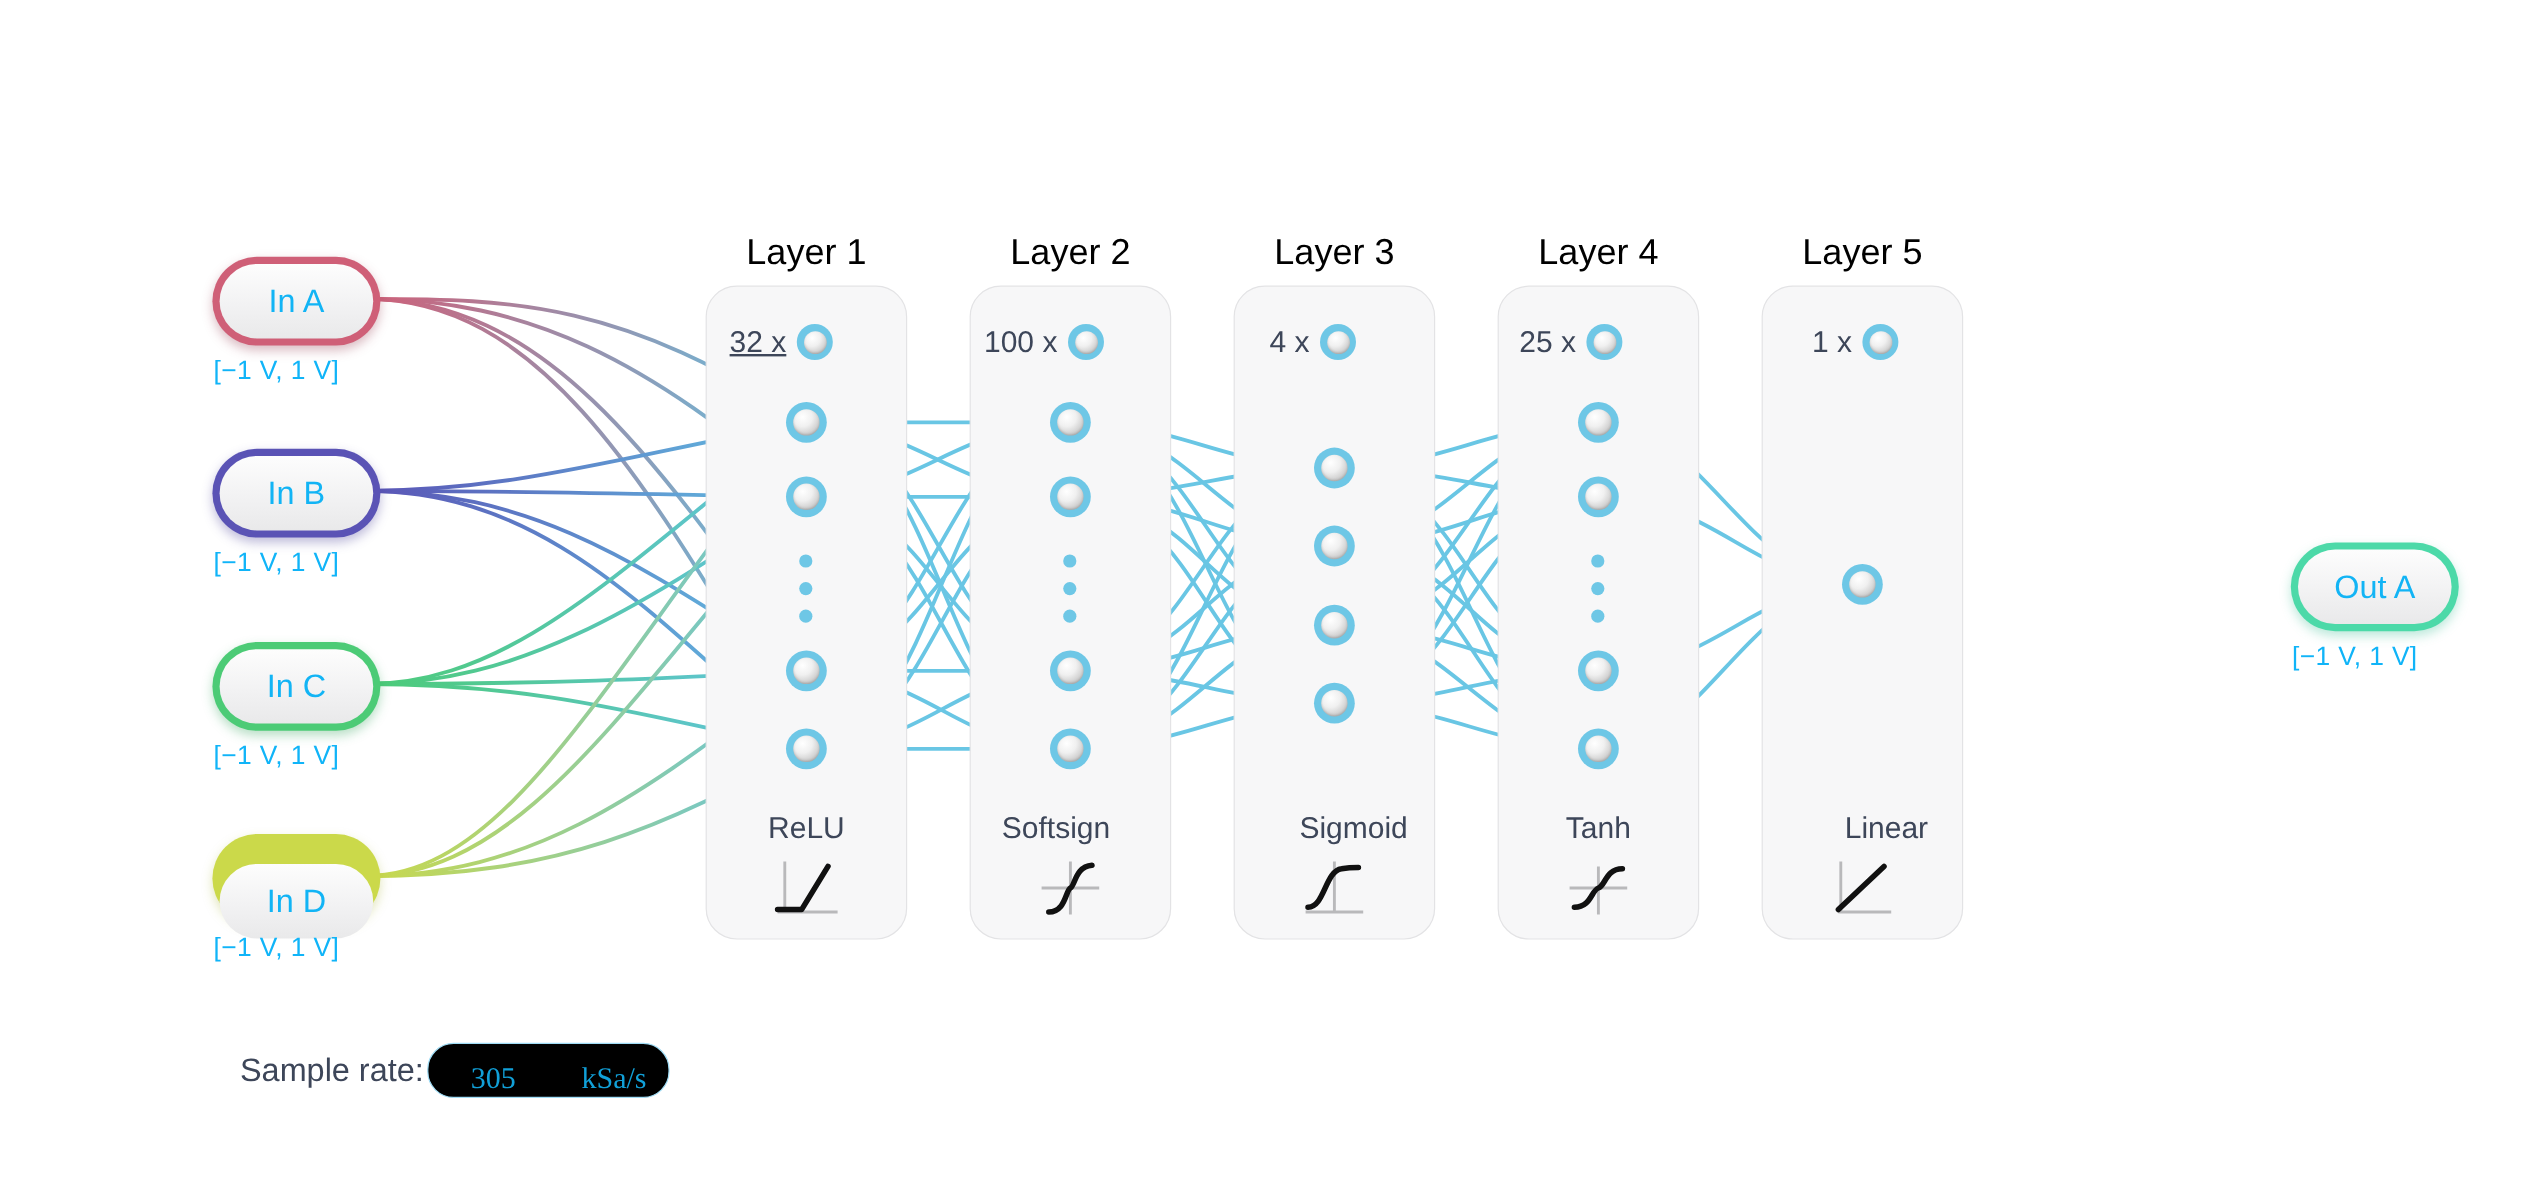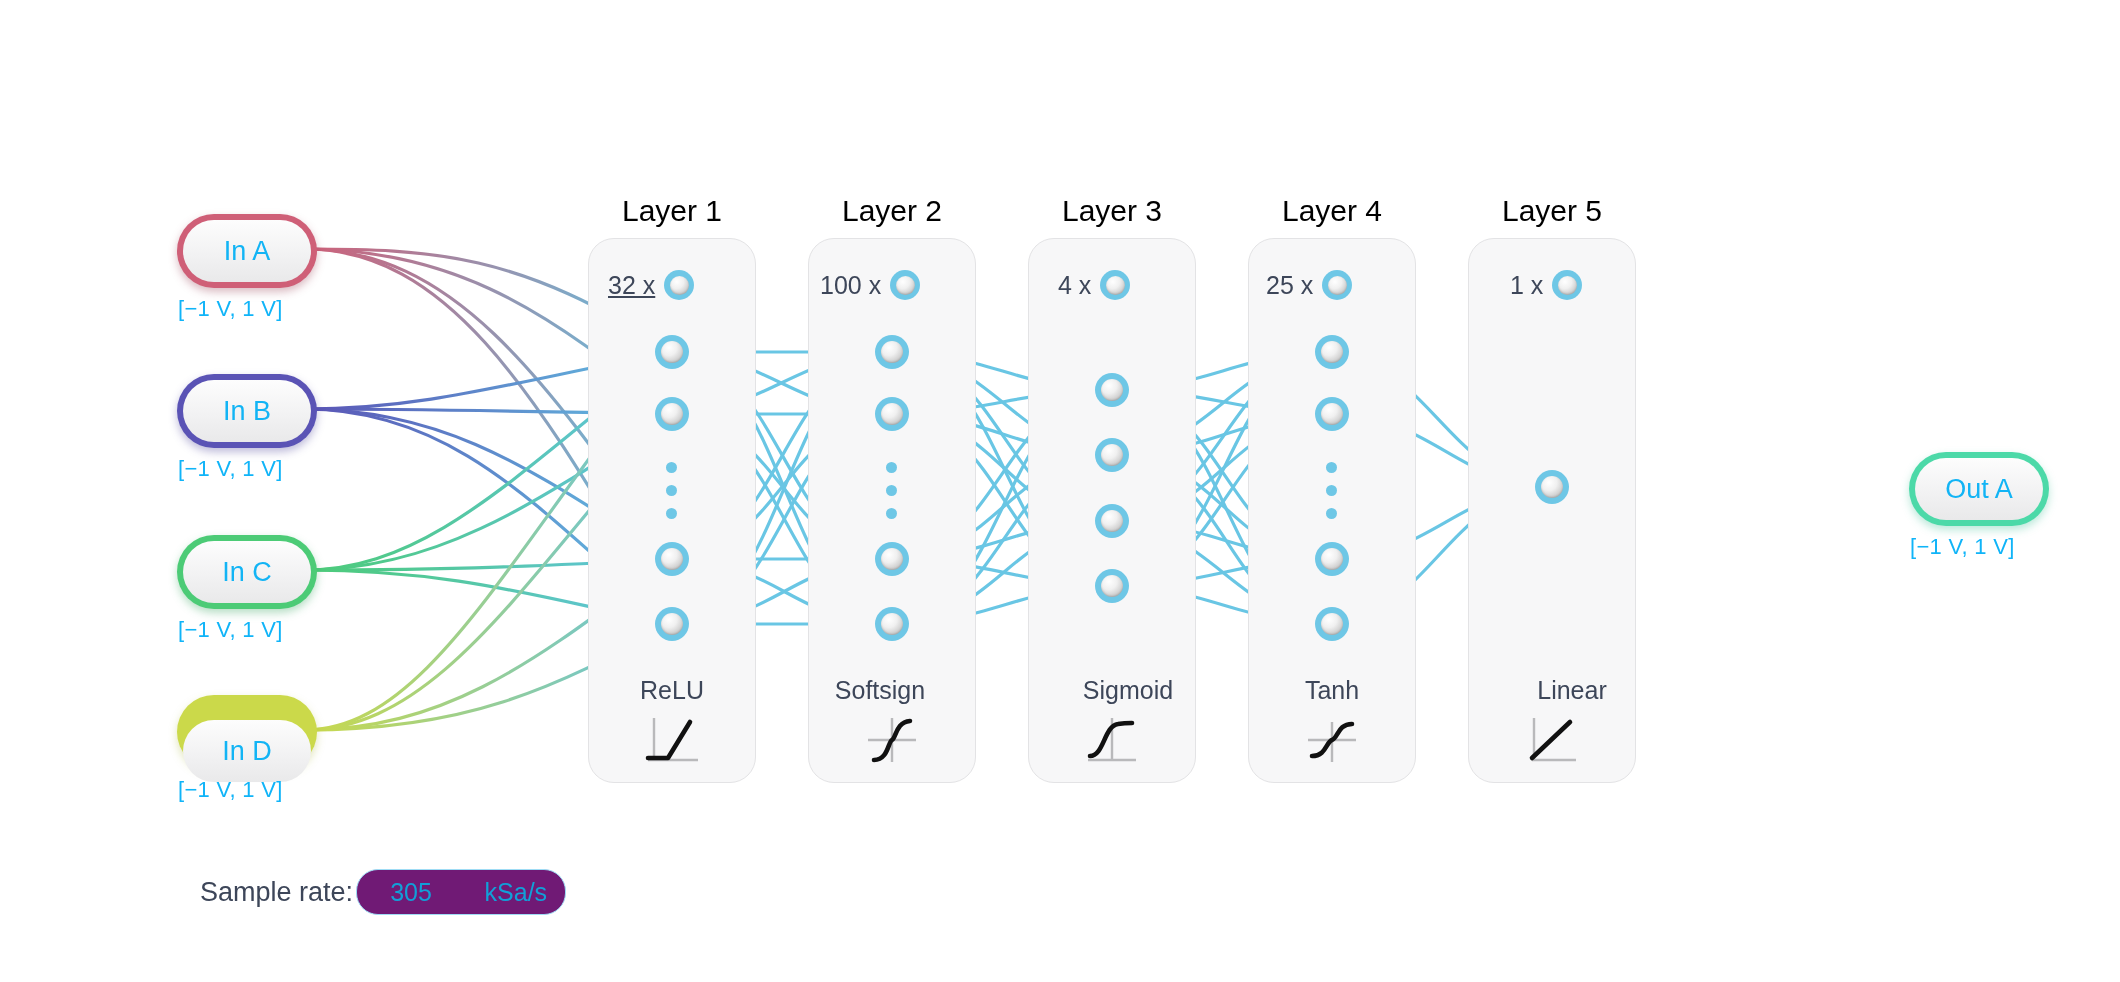--- a/index.html
+++ b/index.html
@@ -154,26 +154,27 @@
     align-items: center;
     gap: 3px;
     z-index: 8;
   }
   #sample-rate-label {
     font-size: 27px;
     color: #3d4659;
   }
   #sample-rate-pill {
     display: flex;
-    align-items: center;
+    align-items: flex-end;
     height: 44px;
     border: 1.5px solid #9fdcf5;
     border-radius: 22px;
-    background: #701a75;
+    background: #000000;
     overflow: hidden;
+    font-family: Liberation Serif, serif;
   }
   #sample-rate-value {
     display: flex;
     align-items: center;
     justify-content: center;
     min-width: 80px;
     padding: 0 14px;
     font-size: 25px;
     color: #11a0d8;
   }

